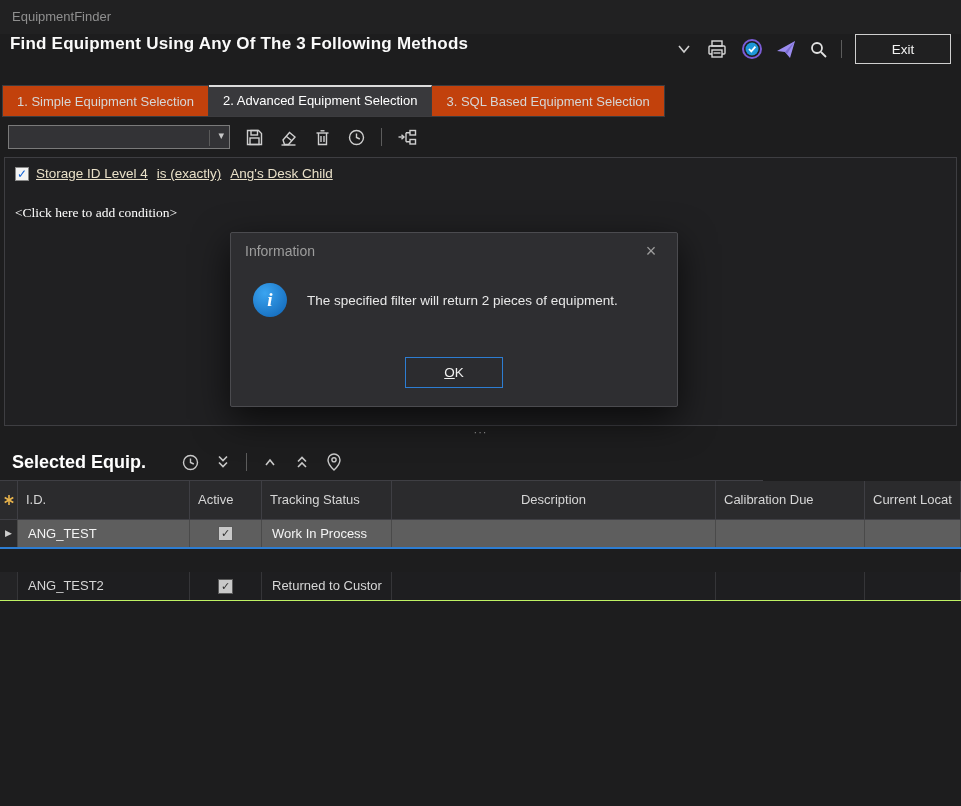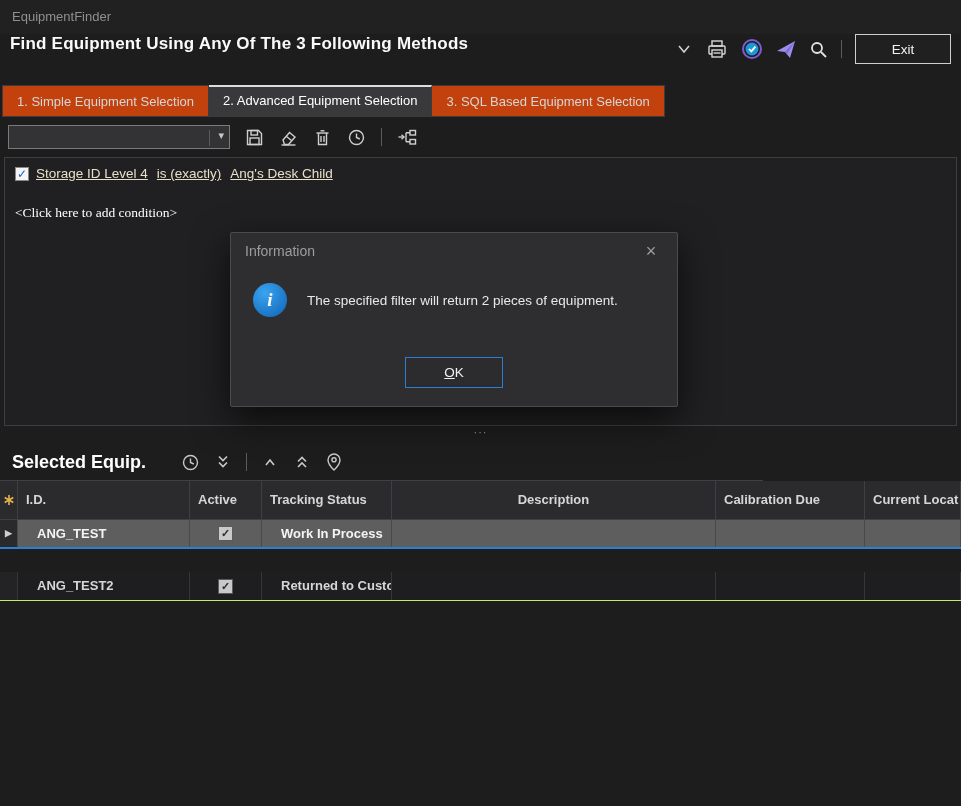--- a/index.html
+++ b/index.html
@@ -56,35 +56,35 @@
   
   .splitter { position:absolute; top:426px; left:0; right:0; height:18px;
     text-align:center; color:#9a9a9a; font-size:11px; letter-spacing:1px; cursor:row-resize; }
 
   
   .section-head { position:absolute; top:446px; left:12px; right:0; height:32px;
     display:flex; align-items:center; gap:14px; }
   .section-title { font-size:18px; font-weight:bold; color:#fff; margin-right:21px; }
 
   
-  .grid { position:absolute; top:480px; left:0; width:763px; border-top:1px solid #3f3f44;font-weight:bold; }
+  .grid { position:absolute; top:480px; left:0; width:763px; border-top:1px solid #3f3f44; }
   .g-row { display:flex; width:961px; }
   .g-cell { overflow:hidden; white-space:nowrap; }
   .w-ind { width:18px; flex:none; }
   .w-id { width:172px; flex:none; }
   .w-active { width:72px; flex:none; }
   .w-track { width:130px; flex:none; }
   .w-desc { width:324px; flex:none;text-align:center; }
   .w-cal { width:149px; flex:none; }
   .w-loc { flex:1; }
   .g-head .g-cell { height:39px; line-height:38px; background:#2b2b2d; color:#d6d6d6;
     font-size:13px; border-right:1px solid #3f3f44; border-bottom:1px solid #3f3f44;
     padding:0 8px; cursor:pointer; }
   .g-head .w-ind { padding:0; display:flex; align-items:center; justify-content:center; }
-  .g-body .g-cell { height:100%; line-height:27px; font-size:13px; padding:0 19px;
+  .g-body .g-cell { height:100%; line-height:27px; font-size:13px; padding:0 10px;
     border-right:1px solid #353538; }
   .row-sel { height:29px; border-bottom:2px solid #2d7dd2; cursor:pointer; }
   .row-sel .g-cell { background:#5e5e5e; color:#f4f4f4; border-right-color:#4a4a4a; line-height:27px; }
   .row-norm { height:29px; border-bottom:1px solid #bef264; cursor:pointer;margin-top:23px; }
   .row-norm .g-cell { background:#1e1e20; color:#d6d6d6; line-height:28px; }
   .g-body .w-ind { padding:0; display:flex; align-items:center; justify-content:center; }
   .row-sel .w-ind { background:#2a2a2c !important; }
   .row-norm .w-ind { background:#232325 !important; }
   .row-arrow { font-size:9px; color:#cfcfcf; }
   .cell-cb-wrap { display:flex !important; align-items:center; justify-content:center; }

